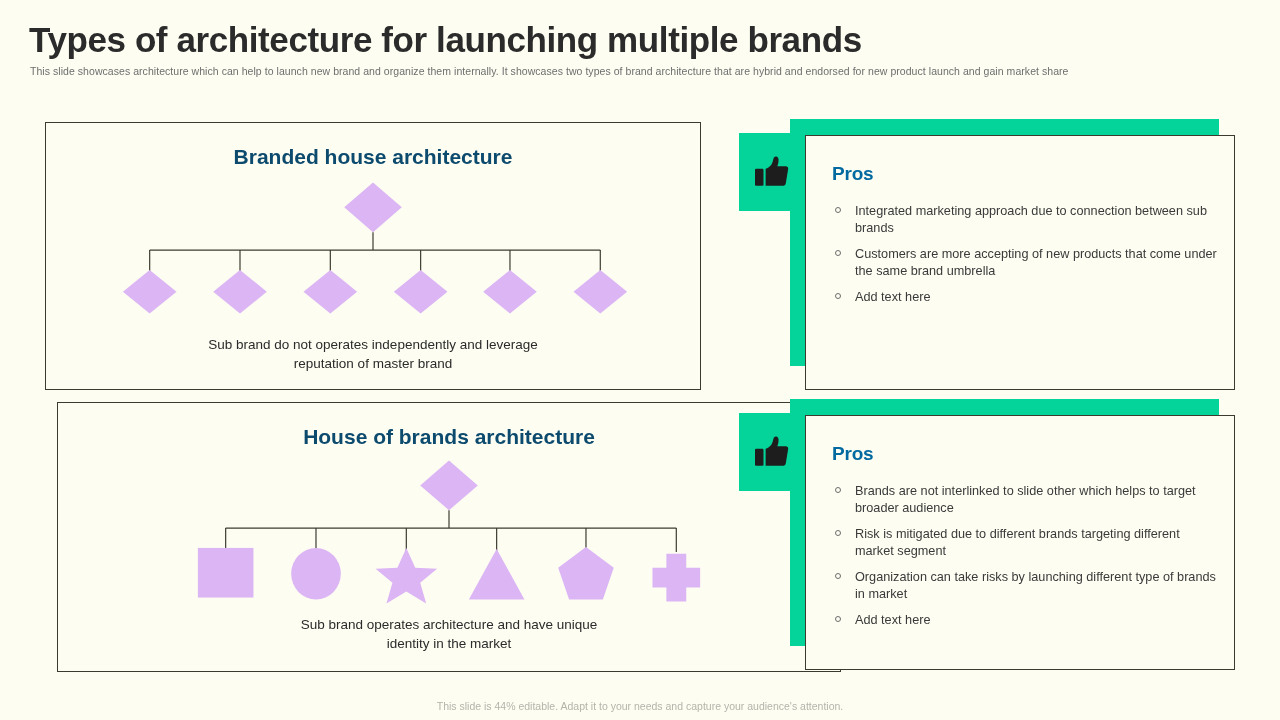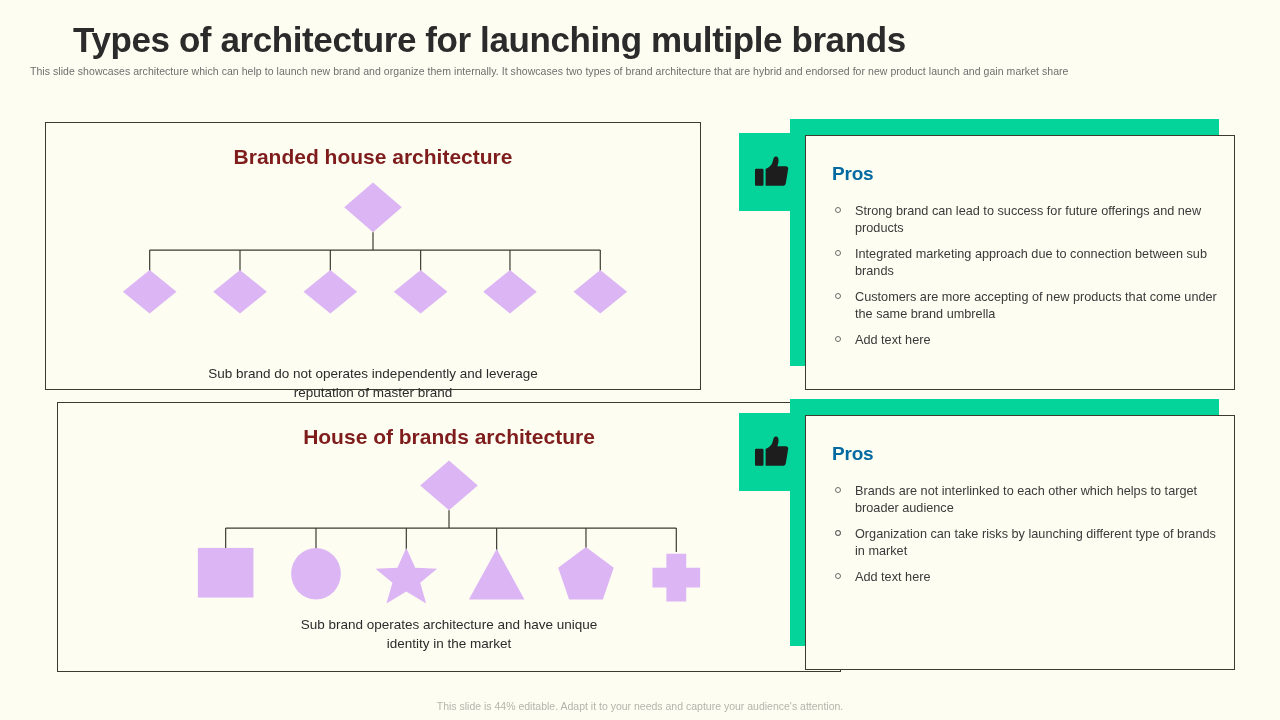--- a/index.html
+++ b/index.html
@@ -17,21 +17,20 @@
   .page-title {
     position: absolute;
     left: 29px;
     top: 18px;
     font-size: 35px;
     font-weight: bold;
     color: #2b2b2b;
     letter-spacing: -0.4px;
     line-height: 44px;
     white-space: nowrap;
-    margin-left: 44px;
   }
   .page-subtitle {
     position: absolute;
     left: 30px;
     top: 64px;
     font-size: 10.5px;
     color: #6e6e6e;
     line-height: 15px;
     white-space: nowrap;
     letter-spacing: 0.05px;
@@ -48,35 +47,35 @@
   #arch-card-2 { left: 45px; top: 402px; width: 784px; height: 270px; margin-left: 12px; }
 
   .arch-title {
     position: absolute;
     top: 22px;
     left: 0;
     width: 100%;
     text-align: center;
     font-size: 21px;
     font-weight: bold;
-    color: #7f1d1d;
+    color: #0c4a6e;
   }
 
   .tree { position: absolute; left: 0; top: 0; width: 100%; height: 100%; }
 
   .arch-caption {
     position: absolute;
     left: 0;
     width: 100%;
     text-align: center;
     font-size: 13.5px;
     color: #2b2b2b;
     line-height: 19px;
   }
-  #arch-caption-1 { top: 212px; margin-top: 29px; }
+  #arch-caption-1 { top: 212px; }
   #arch-caption-2 { top: 212px; }
 
   
   .pros-group { position: absolute; }
   #pros-group-1 { left: 739px; top: 119px; width: 496px; height: 271px; }
   #pros-group-2 { left: 739px; top: 399px; width: 496px; height: 271px; }
 
   .green-bar {
     position: absolute;
     left: 51px;
@@ -236,41 +235,40 @@
   <div class="green-tail"></div>
   <div class="green-thumb">
     <svg class="thumb-icon" viewBox="0 0 32 30">
       <rect x="0" y="12" width="8" height="16" rx="1" fill="#1d1d1d"></rect>
       <path d="M10 28 L10 12 C10 12 14 11 16 7 C17.5 4 17 0.5 19.5 0.5 C22 0.5 22.5 3 22 6 C21.7 7.8 21 9.5 21 9.5 L29 9.5 C30.6 9.5 31.6 10.8 31.2 12.2 L29 25.5 C28.7 27.2 27.5 28 26 28 Z" fill="#1d1d1d"></path>
     </svg>
   </div>
   <div class="pros-card">
     <div class="pros-heading">Pros</div>
     <div class="pros-list">
-      <div class="pros-item"><span class="bullet"></span><span>Strong brand can lead to success for future offerings and new products</span></div>
       <div class="pros-item"><span class="bullet"></span><span>Integrated marketing approach due to connection between sub brands</span></div>
       <div class="pros-item"><span class="bullet"></span><span>Customers are more accepting of new products that come under the same brand umbrella</span></div>
       <div class="pros-item"><span class="bullet"></span><span>Add text here</span></div>
     </div>
   </div>
 </div>
 
 <div class="pros-group" id="pros-group-2">
   <div class="green-bar"></div>
   <div class="green-tail"></div>
   <div class="green-thumb">
     <svg class="thumb-icon" viewBox="0 0 32 30">
       <rect x="0" y="12" width="8" height="16" rx="1" fill="#1d1d1d"></rect>
       <path d="M10 28 L10 12 C10 12 14 11 16 7 C17.5 4 17 0.5 19.5 0.5 C22 0.5 22.5 3 22 6 C21.7 7.8 21 9.5 21 9.5 L29 9.5 C30.6 9.5 31.6 10.8 31.2 12.2 L29 25.5 C28.7 27.2 27.5 28 26 28 Z" fill="#1d1d1d"></path>
     </svg>
   </div>
   <div class="pros-card">
     <div class="pros-heading">Pros</div>
     <div class="pros-list">
-      <div class="pros-item"><span class="bullet"></span><span>Brands are not interlinked to each other which helps to target broader audience</span></div>
-      <div class="pros-item"><span class="bullet"></span></div>
+      <div class="pros-item"><span class="bullet"></span><span>Brands are not interlinked to slide other which helps to target broader audience</span></div>
+      <div class="pros-item"><span class="bullet"></span><span>Risk is mitigated due to different brands targeting different market segment</span></div>
       <div class="pros-item"><span class="bullet"></span><span>Organization can take risks by launching different type of brands in market</span></div>
       <div class="pros-item"><span class="bullet"></span><span>Add text here</span></div>
     </div>
   </div>
 </div>
 
 <div class="footer-note">This slide is 44% editable. Adapt it to your needs and capture your audience's attention.</div>
 
 </body></html>

